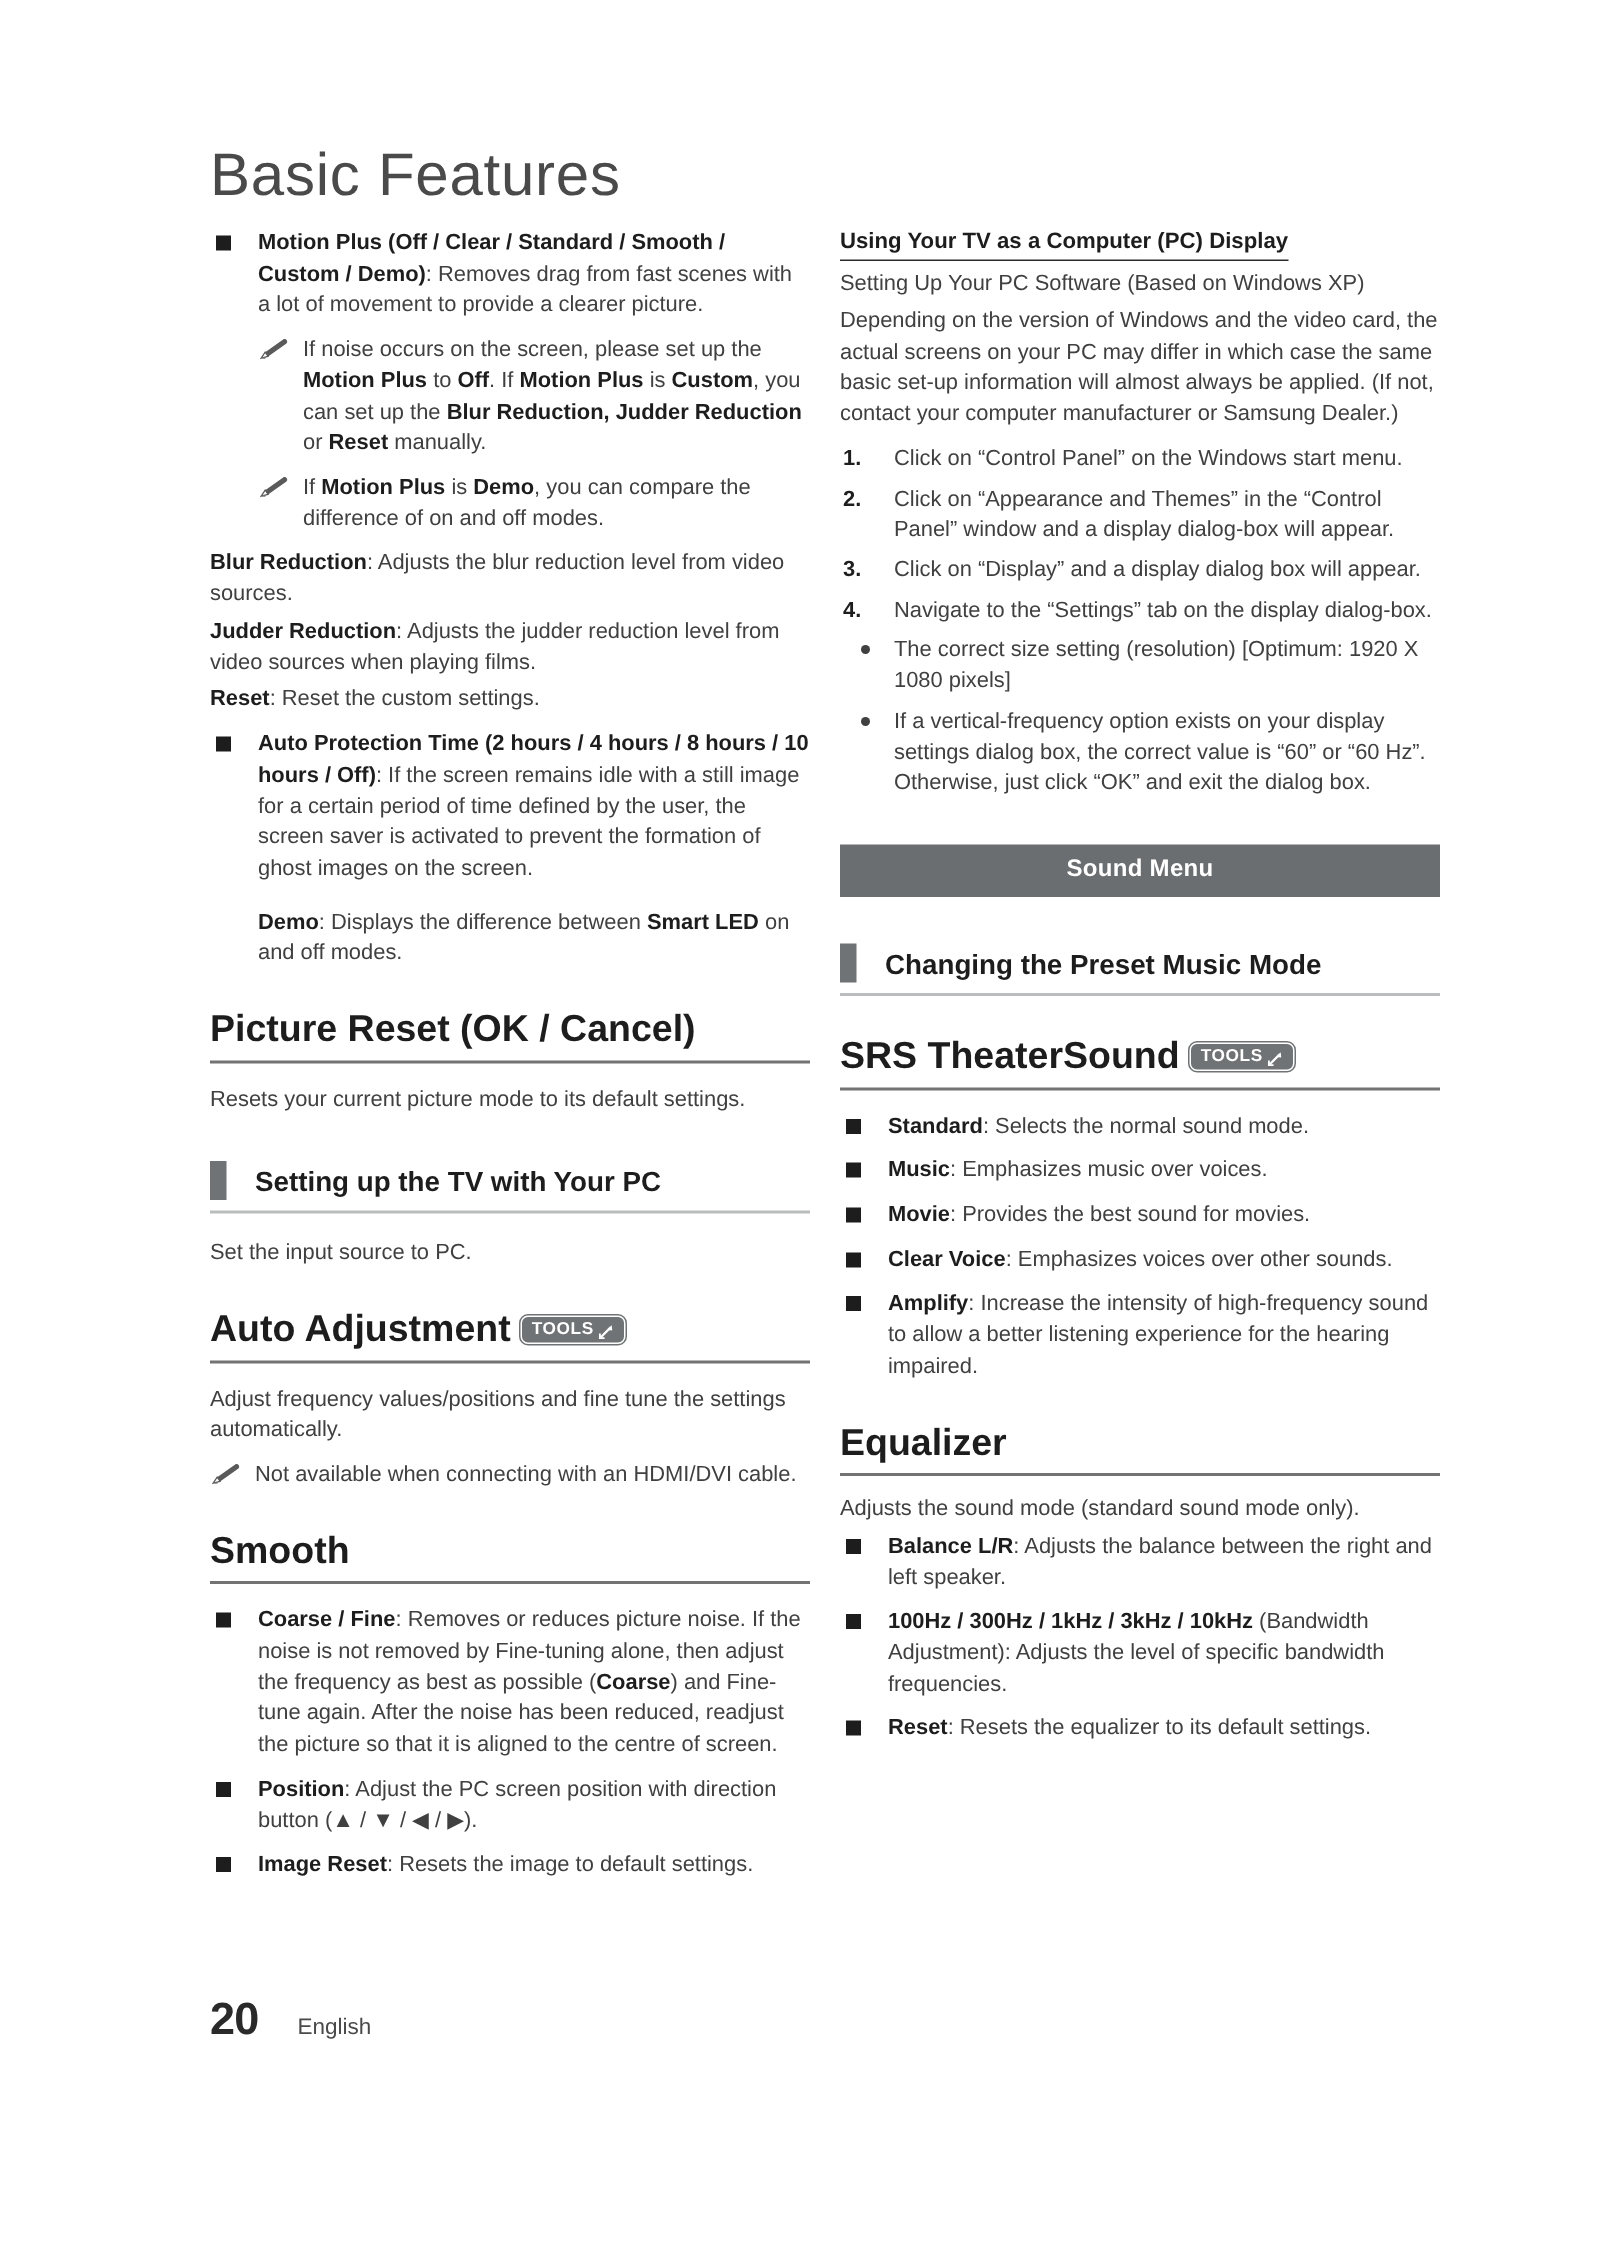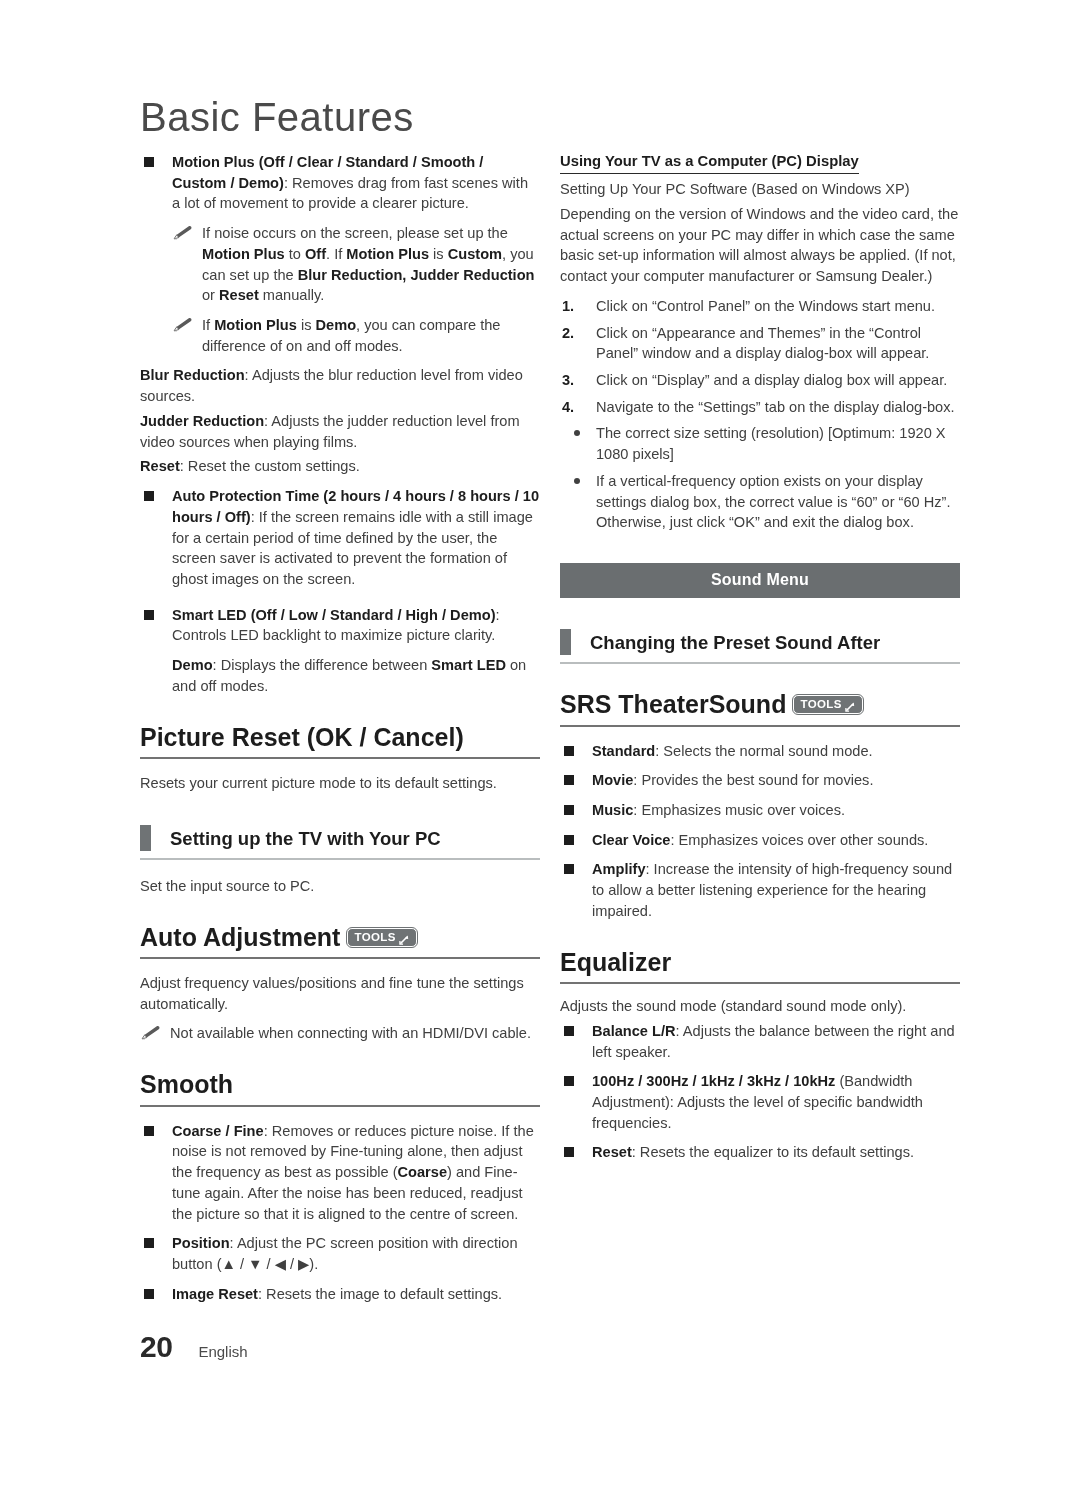--- a/index.html
+++ b/index.html
@@ -191,21 +191,21 @@
     border-bottom: 1.6px solid #2a2a2a;
     display: inline-block;
     padding-bottom: 2px;
     margin: 0 0 5px 0;
     line-height: 1.3;
   }
 
   
   .tools-badge {
     display: inline-flex;
-    align-items: flex-end;
+    align-items: center;
     gap: 1px;
     background: #6f7375;
     color: #ffffff;
     border-radius: 5px;
     padding: 1px 6px 2px 6px;
     font-size: 11.5px;
     font-weight: bold;
     letter-spacing: 0.4px;
     vertical-align: 5px;
     margin-left: 7px;
@@ -291,24 +291,20 @@
       <span class="b">Reset</span><span>: Reset the custom settings.</span>
     </div>
 
     <div class="sq-item">
       <span class="sq"></span>
       <span class="b">Auto Protection Time (2 hours / 4 hours / 8 hours / 10 hours / Off)</span><span>: If the screen remains idle with a still image for a certain period of time defined by the user, the screen saver is activated to prevent the formation of ghost images on the screen.</span>
     </div>
 
     <div class="gap-sm"></div>
 
-    <div class="sq-item">
-      <span class="sq"></span>
-      <span class="b">Smart LED (Off / Low / Standard / High / Demo)</span><span>: Controls LED backlight to maximize picture clarity.</span>
-    </div>
 
     <div class="sub-para">
       <span class="b">Demo</span><span>: Displays the difference between </span><span class="b">Smart LED</span><span> on and off modes.</span>
     </div>
 
     <div class="head-big">Picture Reset (OK / Cancel)</div>
     <div class="para" style="margin-top:14px;">Resets your current picture mode to its default settings.</div>
 
     <div class="head-sec">
       <span class="bar"></span>
@@ -390,46 +386,46 @@
       <span class="dot"></span>
       <span>If a vertical-frequency option exists on your display settings dialog box, the correct value is “60” or “60 Hz”. Otherwise, just click “OK” and exit the dialog box.</span>
     </div>
 
     
     <div class="banner">Sound Menu</div>
 
     
     <div class="head-sec">
       <span class="bar"></span>
-      <span>Changing the Preset Sound After</span>
+      <span>Changing the Preset Music Mode</span>
     </div>
 
     
     <div class="head-big">
       <span>SRS TheaterSound</span><span class="tools-badge">
           <span>TOOLS</span>
           <span class="tools-arrow"><svg viewBox="0 0 12 12" width="11" height="11">
               <path d="M1.5 10.5 L9 3" stroke="#ffffff" stroke-width="1.6"></path>
               <path d="M9.6 1.6 L10 5.4 L6.2 5.0 Z" fill="#ffffff"></path>
               <path d="M1 7.6 L1 11 L4.4 11" stroke="#ffffff" stroke-width="1.4" fill="none"></path>
             </svg></span>
         </span>
     </div>
 
     <div class="sq-item" style="margin-top:14px;">
       <span class="sq"></span>
       <span class="b">Standard</span><span>: Selects the normal sound mode.</span>
     </div>
     <div class="sq-item">
       <span class="sq"></span>
+      <span class="b">Music</span><span>: Emphasizes music over voices.</span>
+    </div>
+    <div class="sq-item">
+      <span class="sq"></span>
       <span class="b">Movie</span><span>: Provides the best sound for movies.</span>
-    </div>
-    <div class="sq-item">
-      <span class="sq"></span>
-      <span class="b">Music</span><span>: Emphasizes music over voices.</span>
     </div>
     <div class="sq-item">
       <span class="sq"></span>
       <span class="b">Clear Voice</span><span>: Emphasizes voices over other sounds.</span>
     </div>
     <div class="sq-item">
       <span class="sq"></span>
       <span class="b">Amplify</span><span>: Increase the intensity of high-frequency sound to allow a better listening experience for the hearing impaired.</span>
     </div>
 

